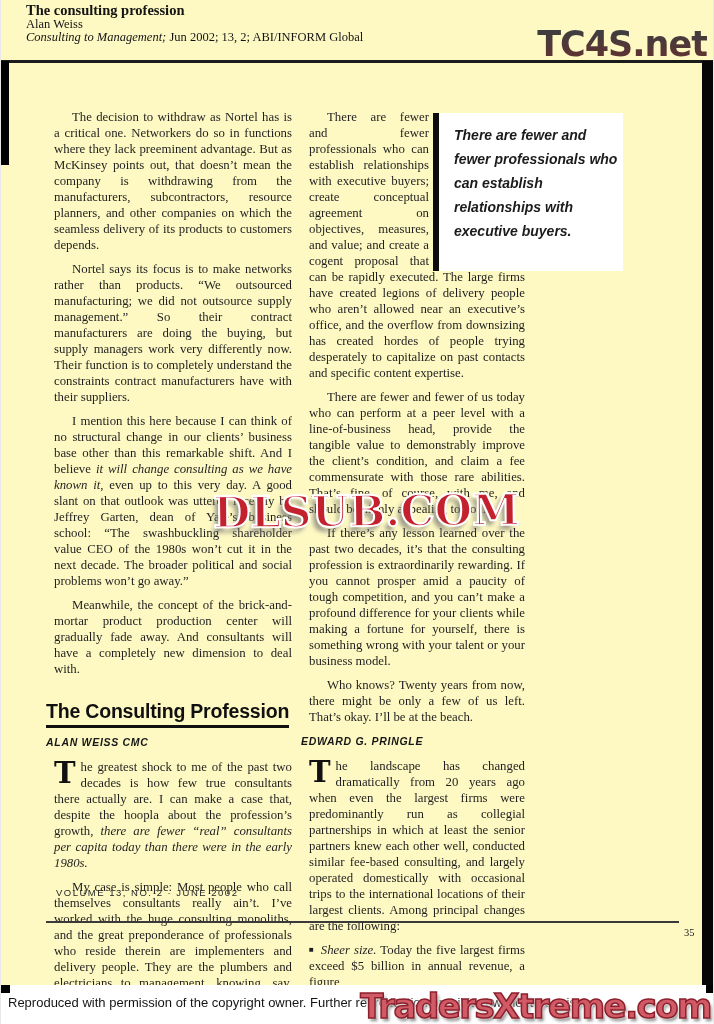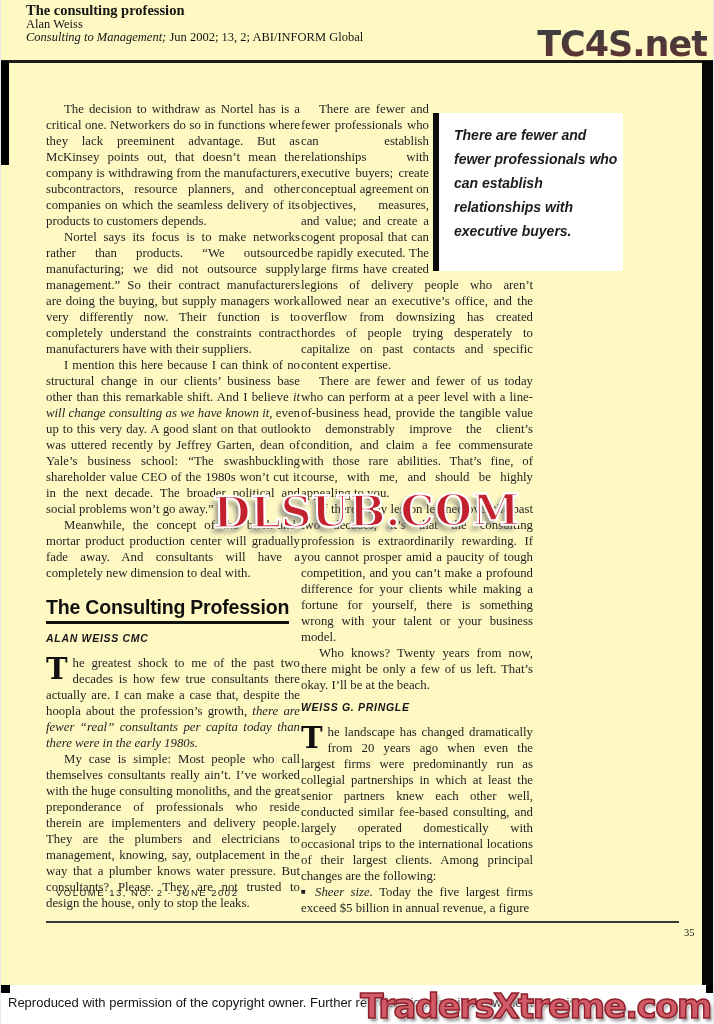--- a/index.html
+++ b/index.html
@@ -43,21 +43,21 @@
     font-size:34px; letter-spacing:-1.5px;
     color:#d05b66; -webkit-text-stroke:1.5px #8c1f2b;
     text-shadow:0 0 3px #fff, 0 0 5px #fff, 2px 3px 3px rgba(90,90,90,0.8);
   }
 
   
   .col { position:absolute; top:101px; font-size:12.8px; line-height:16px;
          text-align:justify; color:#1f1f1f; }
   .col-left  { left:45px;  width:254px; }
   .col-right { left:300px; width:232px; }
-  .col p { margin:0; text-indent:18px; }
+  .col p { margin:8px; text-indent:18px; }
   .col p.nodent { text-indent:0; }
 
   .pq-spacer { float:right; width:104px; height:162px; }
 
   .section-heading {
     font-family:"Liberation Sans", sans-serif; font-size:19.5px; font-weight:bold;
     color:#101010; margin:15px 0 0 0; display:inline-block;
     border-bottom:3px solid #101010; padding-bottom:3px;
     letter-spacing:-0.2px; line-height:22px; text-indent:0;
   }
@@ -123,21 +123,21 @@
     <p>My case is simple: Most people who call themselves consultants really ain’t. I’ve worked with the huge consulting monoliths, and the great preponderance of professionals who reside therein are implementers and delivery people. They are the plumbers and electricians to management, knowing, say, outplacement in the way that a plumber knows water pressure. But consultants? Please. They are not trusted to design the house, only to stop the leaks.</p>
   </div>
 
   <div class="col col-right">
     <div class="pq-spacer"></div>
     <p>There are fewer and fewer professionals who can establish relationships with executive buyers; create conceptual agreement on objectives, measures, and value; and create a cogent proposal that can be rapidly executed. The large firms have created legions of delivery people who aren’t allowed near an executive’s office, and the overflow from downsizing has created hordes of people trying desperately to capitalize on past contacts and specific content expertise.</p>
     <p>There are fewer and fewer of us today who can perform at a peer level with a line-of-business head, provide the tangible value to demonstrably improve the client’s condition, and claim a fee commensurate with those rare abilities. That’s fine, of course, with me, and should be highly appealing to you.</p>
     <p>If there’s any lesson learned over the past two decades, it’s that the consulting profession is extraordinarily rewarding. If you cannot prosper amid a paucity of tough competition, and you can’t make a profound difference for your clients while making a fortune for yourself, there is something wrong with your talent or your business model.</p>
     <p>Who knows? Twenty years from now, there might be only a few of us left. That’s okay. I’ll be at the beach.</p>
 
-    <div class="byline">WEISS G. PRINGLE</div>
+    <div class="byline">EDWARD G. PRINGLE</div>
 
     <p class="nodent"><span class="dropcap">T</span><span>he landscape has changed dramatically from 20 years ago when even the largest firms were predominantly run as collegial partnerships in which at least the senior partners knew each other well, conducted similar fee-based consulting, and largely operated domestically with occasional trips to the international locations of their largest clients. Among principal changes are the following:</span></p>
     <p class="nodent bullet-para"><span class="bullet">■</span><i>Sheer size.</i><span> Today the five largest firms exceed $5 billion in annual revenue, a figure</span></p>
   </div>
 
   <div class="pull-quote">There are fewer and fewer professionals who can establish relationships with executive buyers.</div>
 
   <div class="wm-dlsub">DLSUB.COM</div>
 
   <div class="footer-rule"></div>

